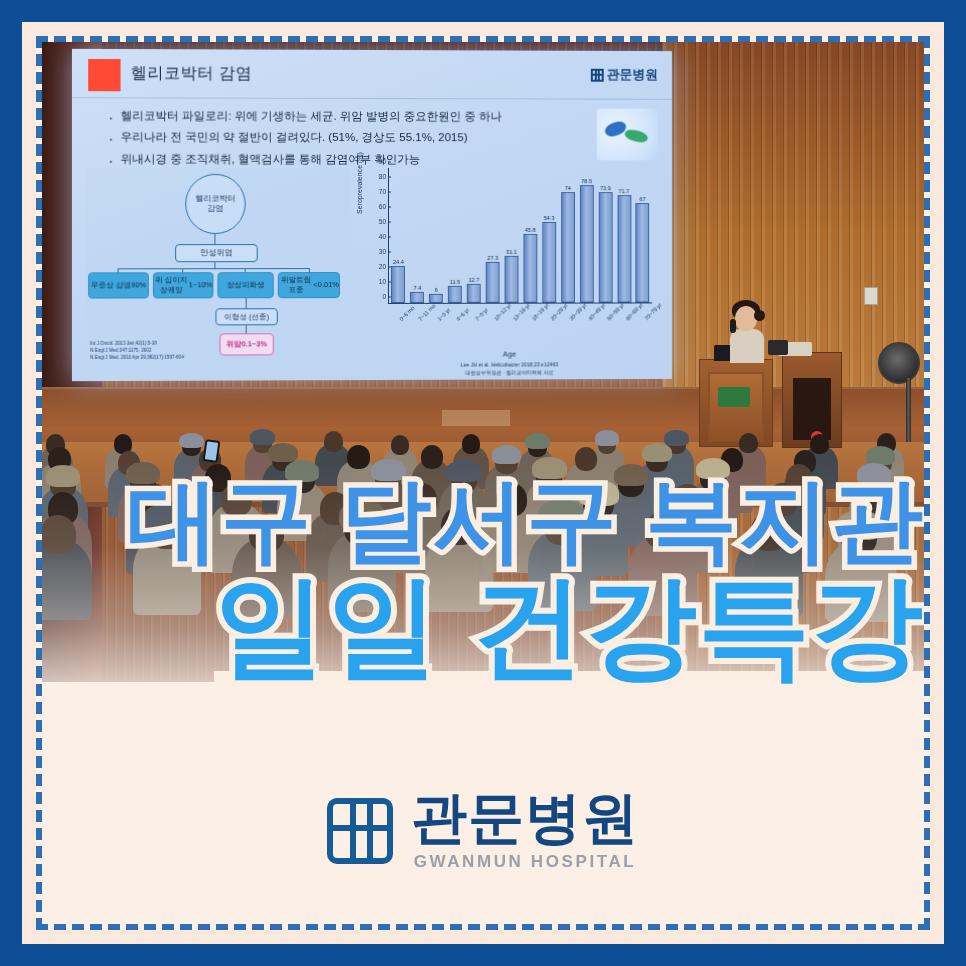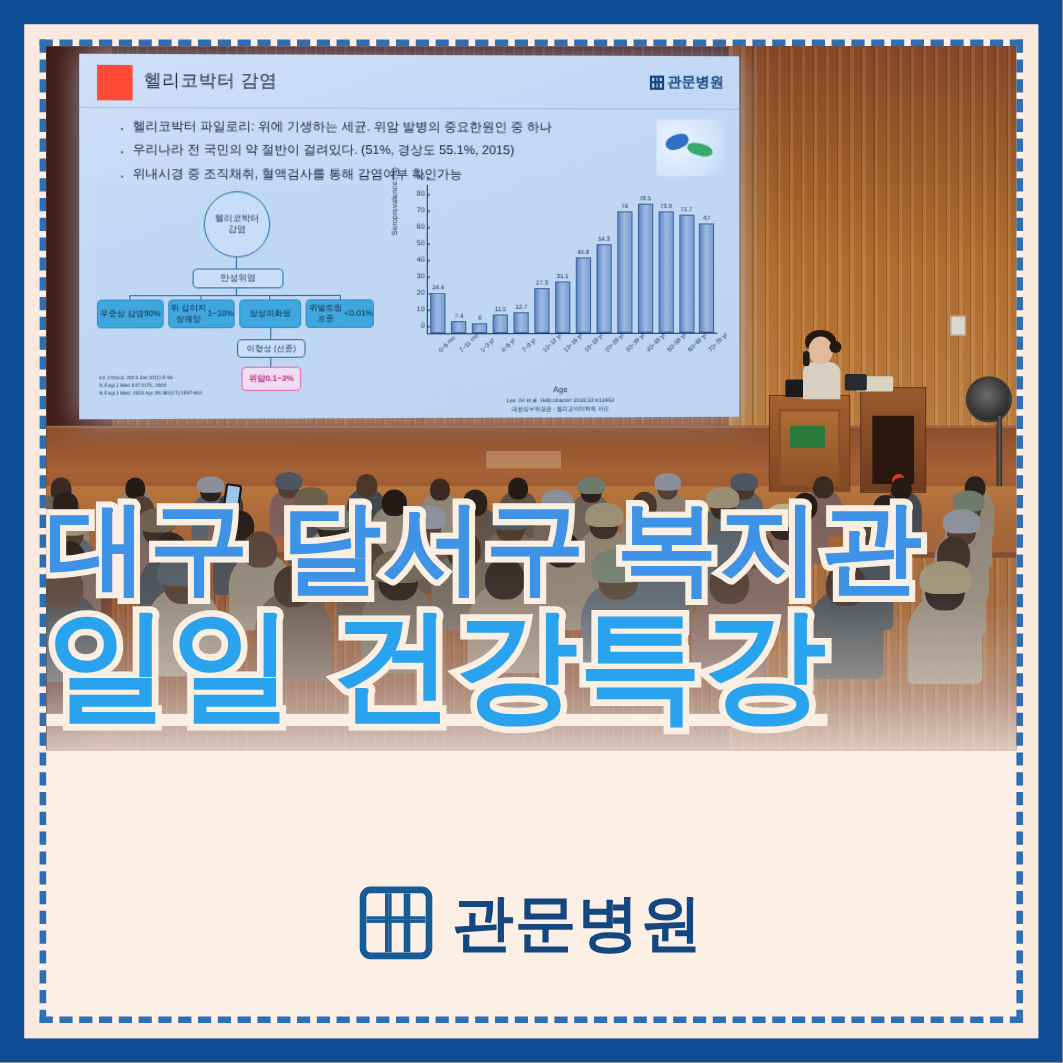--- a/index.html
+++ b/index.html
@@ -305,22 +305,22 @@
       #fcefe6 100%);
     pointer-events: none;
   }
 
   
   .aud { position: absolute; border-radius: 50% 50% 42% 42%; }
   .aud.body { border-radius: 44% 44% 8% 8%; }
 
   
   #headline {
-    position: absolute; left: 0; right: 0; top: 412px;
-    text-align: left; user-select: none;
+    position: absolute; left: 0; right: 0; top: 434px;
+    text-align: right; user-select: none;
   }
   .hl {
     font-weight: 900;
     letter-spacing: 1px;
     line-height: .97;
     font-family: "Liberation Sans", "DejaVu Sans", sans-serif;
   }
   .hl1 {
     font-size: 92px; color: #3f93e6;
     -webkit-text-stroke: 11px #fbefe4;
@@ -718,17 +718,18 @@
       <div class="brand-mark">
         <span></span>
           <span></span>
           <span></span>
           <span></span>
           <span></span>
           <span></span>
       </div>
       <div class="brand-text">
         <div class="brand-ko">관문병원</div>
+        <div class="brand-en">GWANMUN  HOSPITAL</div>
       </div>
     </div>
 
   </div>
 </div>
 
 </body></html>

